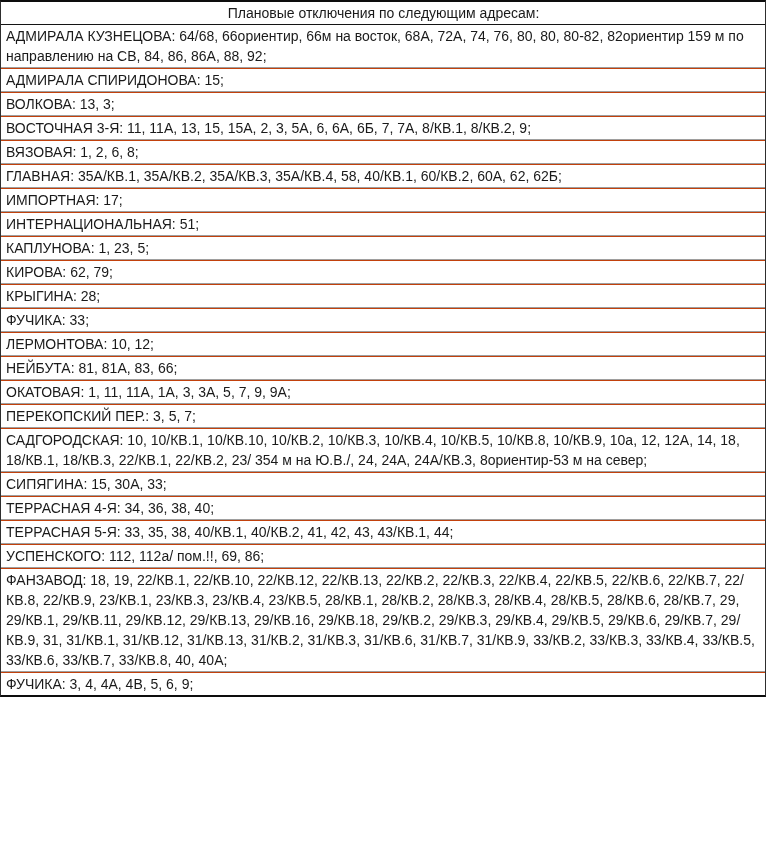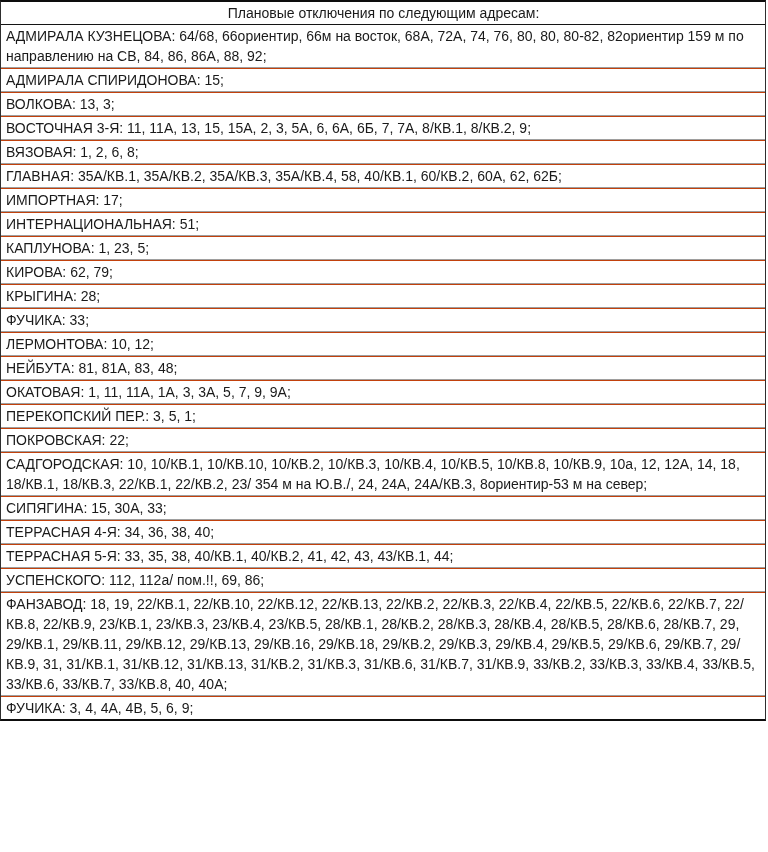--- a/index.html
+++ b/index.html
@@ -104,34 +104,31 @@
   <div class="row">
     <span class="street">ФУЧИКА: </span><span class="addrs">33;</span>
   </div>
 
   <div class="row">
     <span class="street">ЛЕРМОНТОВА: </span><span class="addrs">10, 12;</span>
   </div>
 
 
   <div class="row">
-    <span class="street">НЕЙБУТА: </span><span class="addrs">81, 81А, 83, 48;</span>
+    <span class="street">НЕЙБУТА: </span><span class="addrs">81, 81А, 83, 66;</span>
   </div>
 
   <div class="row">
     <span class="street">ОКАТОВАЯ: </span><span class="addrs">1, 11, 11А, 1А, 3, 3А, 5, 7, 9, 9А;</span>
   </div>
 
   <div class="row">
-    <span class="street">ПЕРЕКОПСКИЙ ПЕР.: </span><span class="addrs">3, 5, 1;</span>
+    <span class="street">ПЕРЕКОПСКИЙ ПЕР.: </span><span class="addrs">3, 5, 7;</span>
   </div>
 
-  <div class="row">
-    <span class="street">ПОКРОВСКАЯ: </span><span class="addrs">22;</span>
-  </div>
 
   <div class="row">
     <span class="street">САДГОРОДСКАЯ: </span><span class="addrs">10, 10/КВ.1, 10/КВ.10, 10/КВ.2, 10/КВ.3, 10/КВ.4, 10/КВ.5, 10/КВ.8, 10/КВ.9, 10а, 12, 12А, 14, 18, 18/КВ.1, 18/КВ.3, 22/КВ.1, 22/КВ.2, 23/ 354 м на Ю.В./, 24, 24А, 24А/КВ.3, 8ориентир-53 м на север;</span>
   </div>
 
   <div class="row">
     <span class="street">СИПЯГИНА: </span><span class="addrs">15, 30А, 33;</span>
   </div>
 
 

